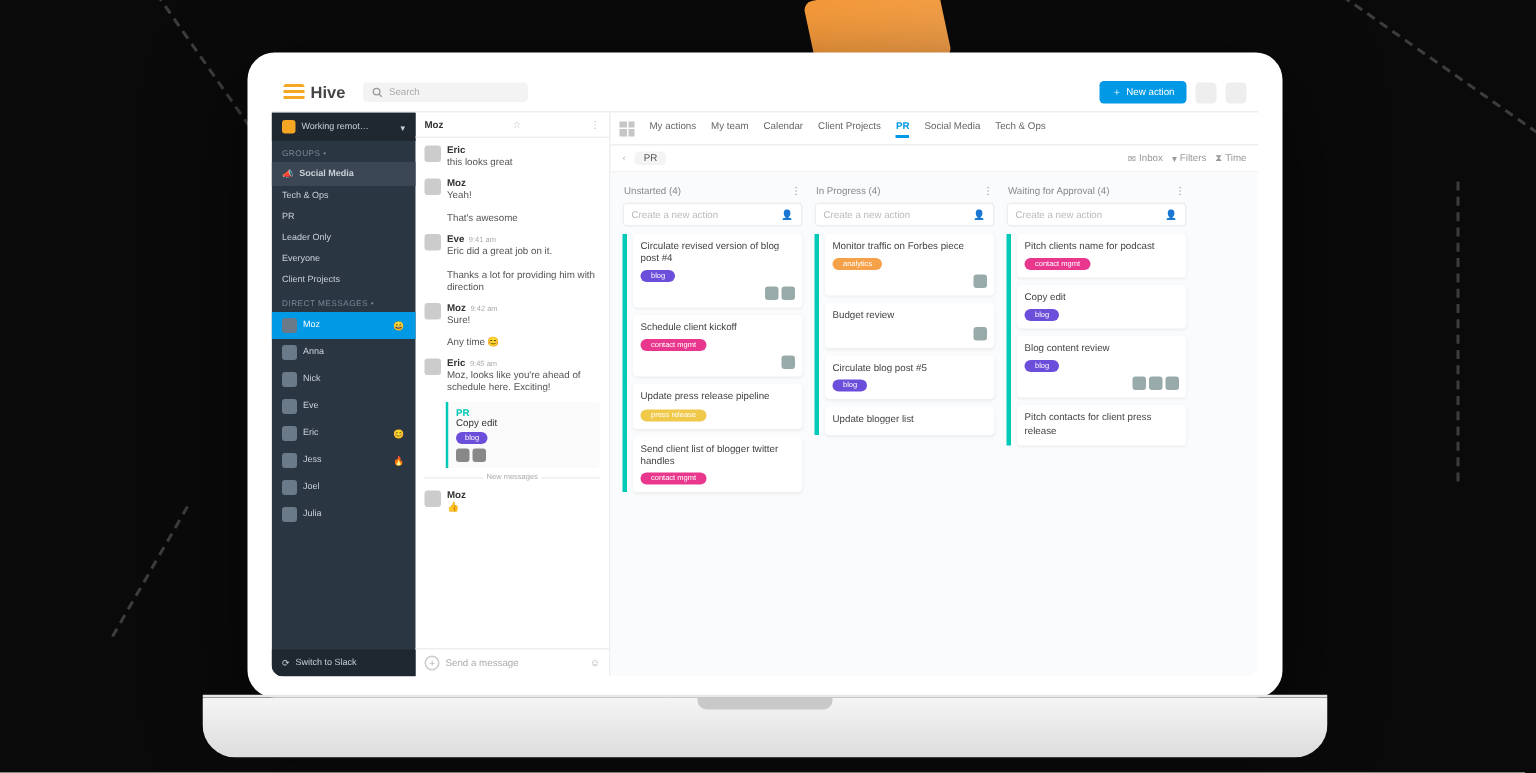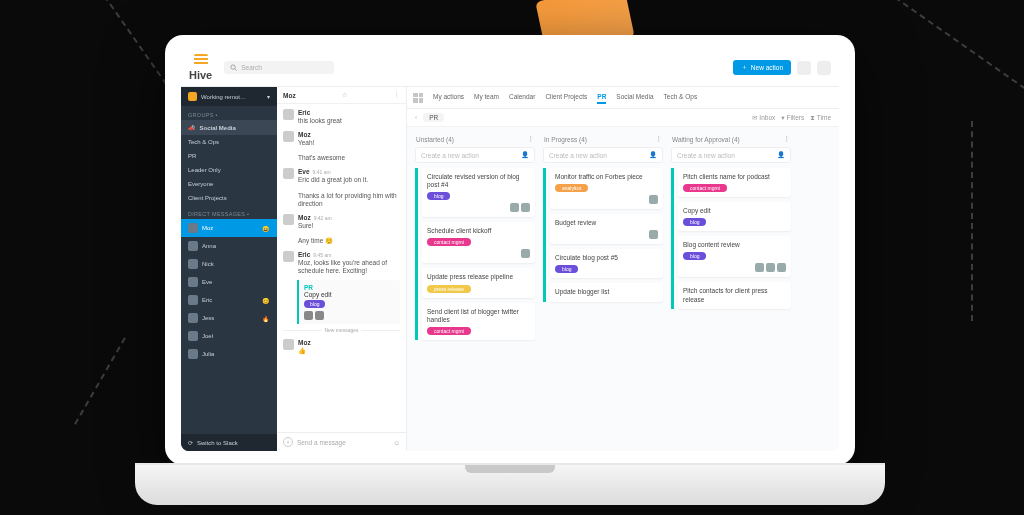--- a/index.html
+++ b/index.html
@@ -15,21 +15,21 @@
 
 .laptop { position:absolute; left:165px; top:35px; width:690px; height:470px; }
 .bezel { background:#fff; border-radius:18px; box-shadow:0 20px 60px rgba(0,0,0,.6); width:100%; height:430px; padding:14px 16px; }
 .base { position:absolute; bottom:0; left:-30px; width:750px; height:42px; background:linear-gradient(#f5f5f5,#dcdcdc); border-radius:0 0 22px 22px; border-top:2px solid #e8e8e8;}
 .base::after{content:"";position:absolute;left:50%;transform:translateX(-50%);top:0;width:90px;height:8px;background:#c9c9c9;border-radius:0 0 6px 6px;}
 
 .screen { background:#fff; border-radius:8px; width:100%; height:100%; overflow:hidden; display:flex; flex-direction:column; font-size:6.5px; color:#333; }
 
 
 .topbar { display:flex; align-items:center; padding:5px 8px; border-bottom:1px solid #eee; gap:6px; }
-.logo { display:flex; align-items:center; gap:4px; font-weight:600; font-size:11px; color:#444;flex-direction:column; }
+.logo { display:flex; align-items:center; gap:4px; font-weight:600; font-size:11px; color:#444; }
 .logo-icon { width:14px; height:11px; background:repeating-linear-gradient(#f5a623 0 2px, transparent 2px 4px); border-radius:2px; }
 .search { flex:1; max-width:110px; display:flex; align-items:center; gap:4px; background:#f3f3f3; border-radius:3px; padding:3px 6px; margin-left:6px; }
 .search svg{width:7px;height:7px;}
 .topbar-spacer{flex:1;}
 .newaction { background:#0099e5; color:#fff; border-radius:3px; padding:3px 8px; display:flex; align-items:center; gap:3px; font-weight:500;}
 .topbar-icon{width:14px;height:14px;background:#eee;border-radius:3px;}
 
 .body { flex:1; display:flex; overflow:hidden; }
 
 

